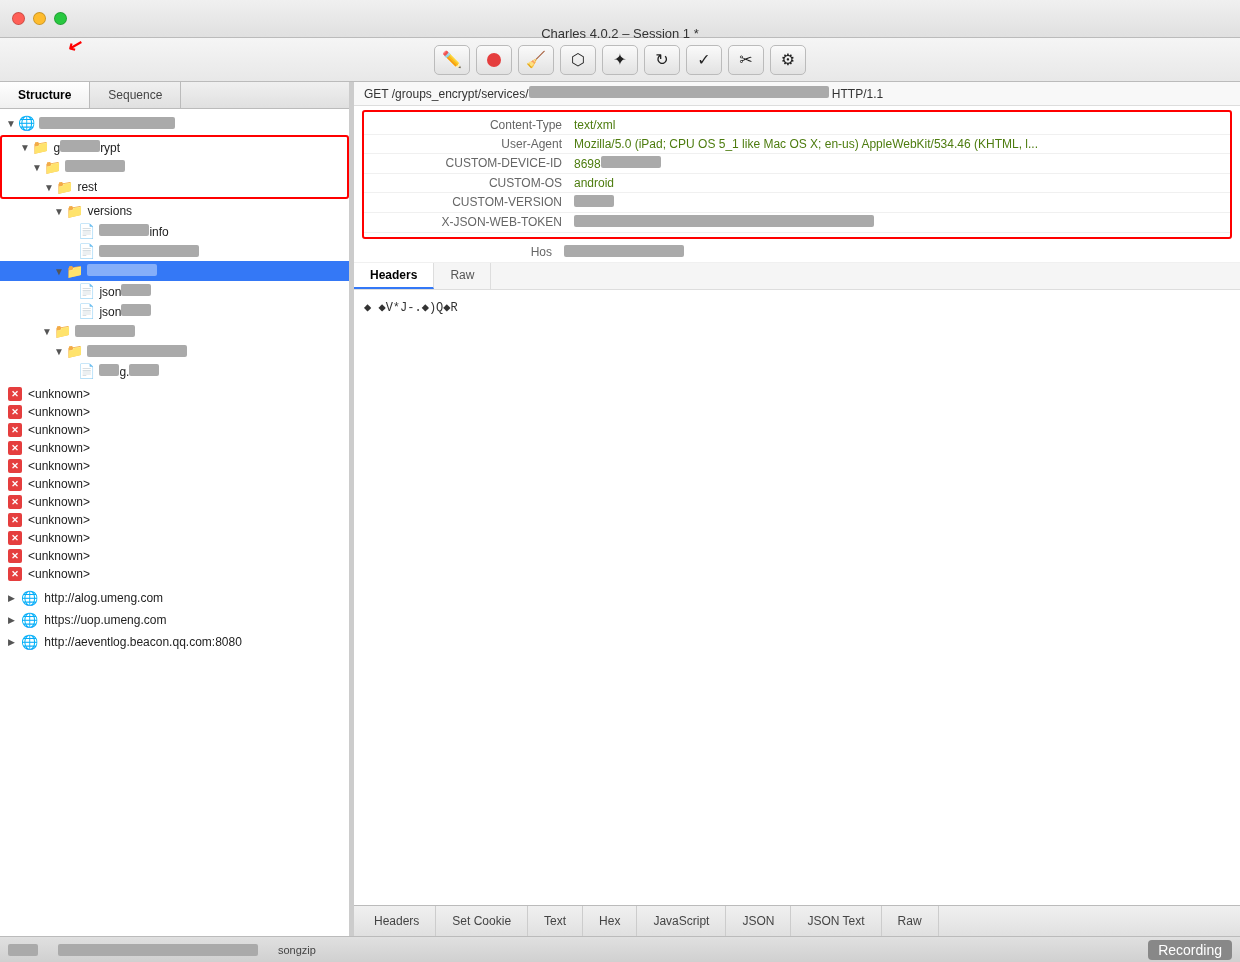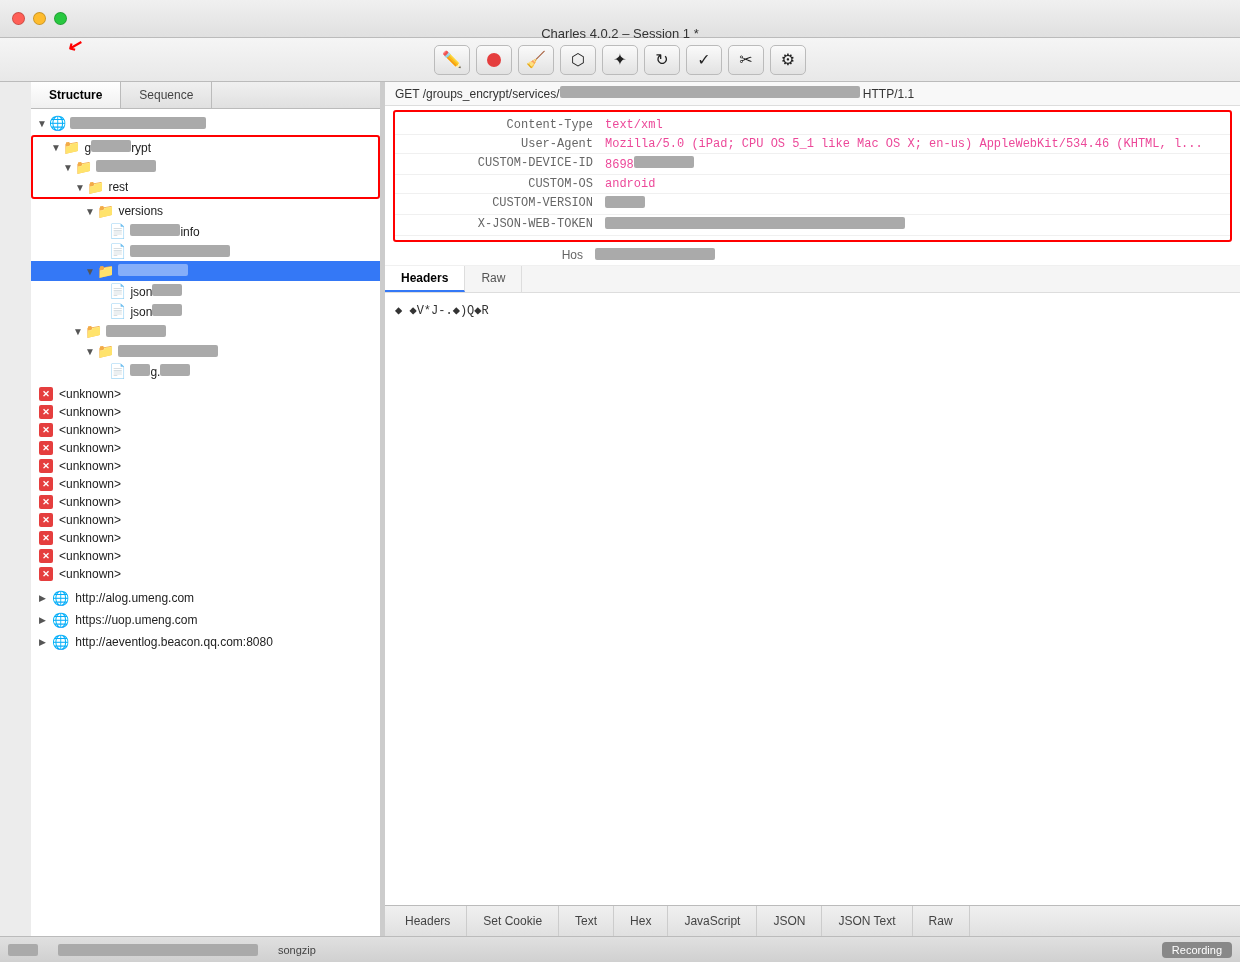--- a/index.html
+++ b/index.html
@@ -64,21 +64,20 @@
       display: flex; align-items: center; justify-content: center;
       cursor: pointer;
       font-size: 16px;
     }
 
     
     .main {
       display: flex;
       flex: 1;
       overflow: hidden;
-      padding-left: 31px;
     }
 
     
     .left-panel {
       width: 350px;
       min-width: 350px;
       background: #fff;
       border-right: 1px solid #ccc;
       display: flex;
       flex-direction: column;
@@ -175,21 +174,21 @@
       color: #444;
       flex-shrink: 0;
       justify-content: space-between;
     }
     .status-left { display: flex; align-items: center; gap: 20px; overflow: hidden; }
     .recording-btn {
       background: #888;
       color: #fff;
       padding: 2px 10px;
       border-radius: 4px;
-      font-size: 11px;
+      font-size: 14px;
       font-weight: 500;
       cursor: pointer;
     }
 
     
     .right-panel {
       flex: 1;
       display: flex;
       flex-direction: column;
       overflow: hidden;
@@ -237,34 +236,33 @@
       width: 200px;
       min-width: 200px;
       text-align: right;
       padding-right: 12px;
       font-weight: 500;
       color: #666;
       font-size: 12px;
     }
     .header-val {
       flex: 1;
-      color: #ec4899;
+      color: #4d7c0f;
       font-size: 12px;
       white-space: nowrap;
       overflow: hidden;
       text-overflow: ellipsis;
     }
 
     
     .red-outline {
       border: 2px solid red;
       margin: 4px 8px;
       border-radius: 3px;
       padding: 4px 0;
-      font-family: Liberation Mono, monospace;
     }
 
     
     .sub-tabs {
       display: flex;
       background: #f5f5f5;
       border-bottom: 1px solid #ddd;
       flex-shrink: 0;
     }
     .sub-tab {

